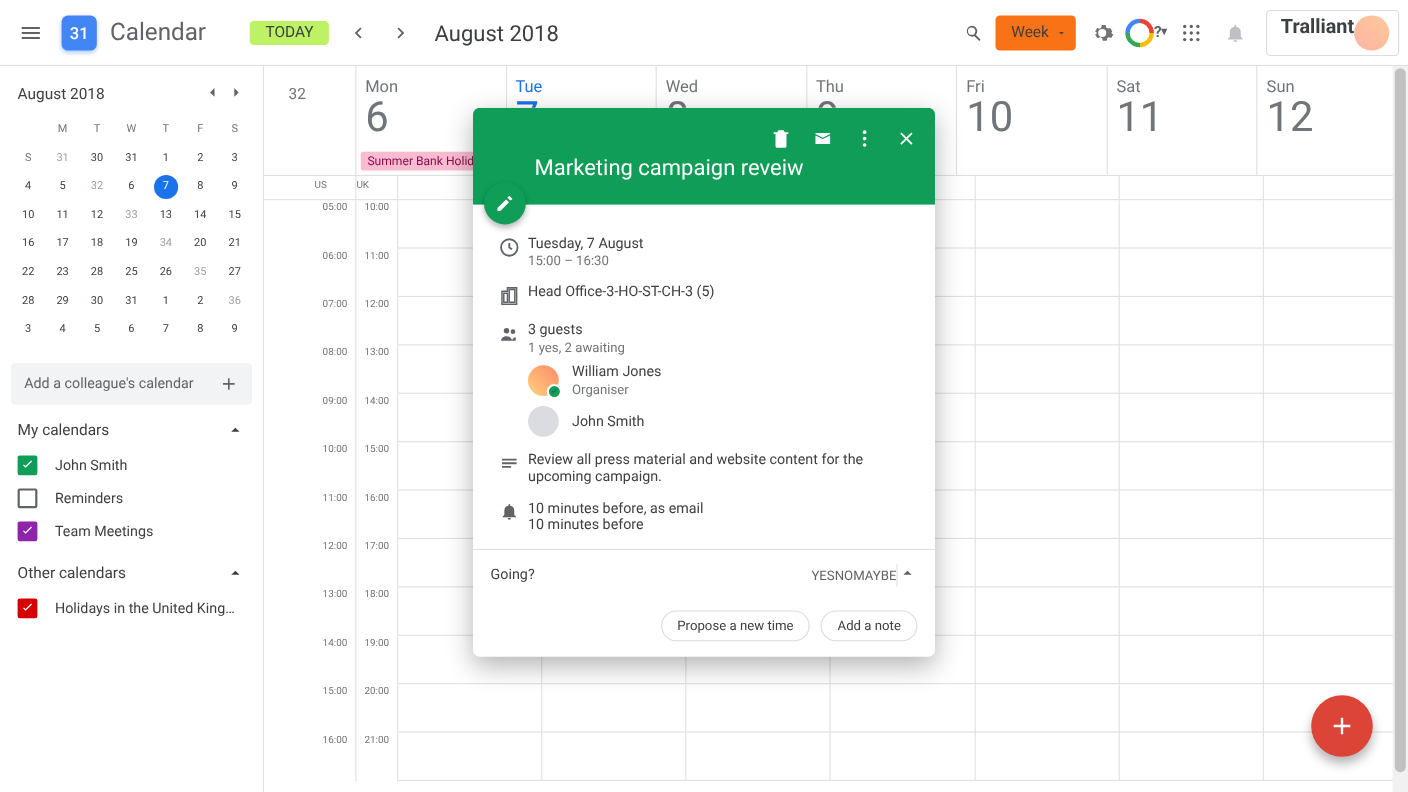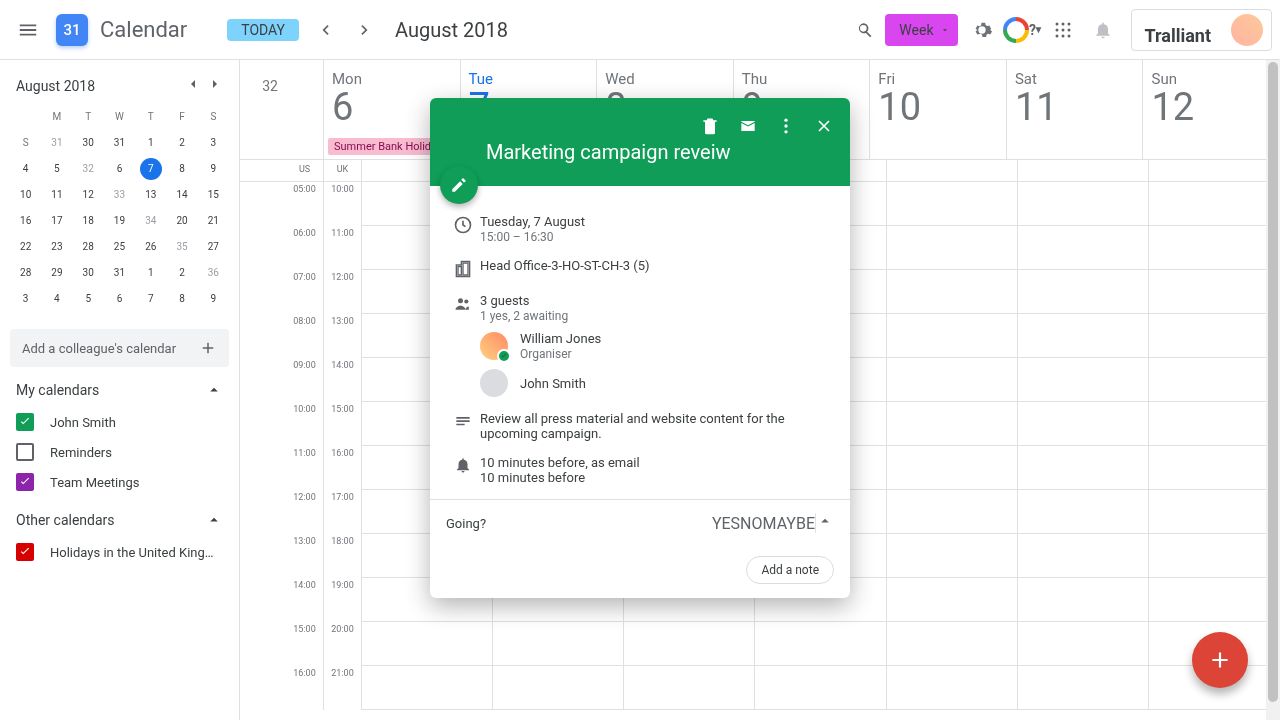--- a/index.html
+++ b/index.html
@@ -2,25 +2,25 @@
 <html><head>
 <meta charset="utf-8">
 <style>
 *{box-sizing:border-box;margin:0;padding:0;font-family:Roboto,Arial,sans-serif}
 body{width:1280px;height:720px;overflow:hidden;background:#fff;color:#3c4043;position:relative}
 .header{height:60px;display:flex;align-items:center;padding:0 8px;border-bottom:1px solid #e0e0e0}
 .iconbtn{width:40px;height:40px;display:flex;align-items:center;justify-content:center;cursor:pointer;border-radius:50%;color:#5f6368}
 .cal-logo{width:40px;height:40px;display:flex;align-items:center;justify-content:center;margin:0 4px}
 .cal-logo-box{width:32px;height:32px;background:#4285f4;border-radius:6px;display:flex;align-items:center;justify-content:center;color:#fff;font-size:15px;font-weight:500;box-shadow:0 2px 4px rgba(66,133,244,.4)}
 .app-name{font-size:22px;color:#5f6368;margin-right:40px;margin-left:4px;font-weight:400}
-.today-btn{background:#7dd3fc;border:none;padding:3px 14px;border-radius:4px;font-size:14px;color:#3c4043;cursor:pointer;margin-right:6px}
+.today-btn{background:#bef264;border:none;padding:3px 14px;border-radius:4px;font-size:14px;color:#3c4043;cursor:pointer;margin-right:6px}
 .hdr-title{font-size:20px;color:#3c4043;margin-left:10px;font-weight:400}
 .hdr-spacer{flex:1}
-.view-sel{background:#d946ef;border:none;padding:8px 8px 8px 14px;border-radius:4px;font-size:14px;color:#3c4043;cursor:pointer;display:flex;align-items:center;gap:6px;margin-right:4px}
-.profile-chip{border:1px solid #dadce0;border-radius:4px;padding:4px 8px 4px 12px;display:flex;align-items:flex-end;gap:20px;margin-left:8px;cursor:pointer}
+.view-sel{background:#f97316;border:none;padding:8px 8px 8px 14px;border-radius:4px;font-size:14px;color:#3c4043;cursor:pointer;display:flex;align-items:center;gap:6px;margin-right:4px}
+.profile-chip{border:1px solid #dadce0;border-radius:4px;padding:4px 8px 4px 12px;display:flex;align-items:flex-start;gap:0;margin-left:8px;cursor:pointer}
 .profile-chip span{font-size:18px;font-weight:700;color:#3c4043}
 .avatar{width:32px;height:32px;border-radius:50%;background:linear-gradient(45deg,#ffb4a2,#fec89a)}
 .g-multi{position:relative;width:36px;height:36px;display:flex;align-items:center;justify-content:center}
 .g-multi .g{width:26px;height:26px;border-radius:50%;background:conic-gradient(#ea4335 0 25%,#fbbc05 0 50%,#34a853 0 75%,#4285f4 0);display:flex;align-items:center;justify-content:center;font-weight:700;color:#4285f4;font-size:16px}
 .g-multi .g::before{content:"";position:absolute;width:18px;height:18px;background:#fff;border-radius:50%}
 .g-multi .q{position:relative;z-index:2;font-size:14px;color:#5f6368;font-weight:700}
 
 .sidebar{position:absolute;top:60px;left:0;width:240px;height:660px;border-right:1px solid #e0e0e0;padding:12px 10px 0 10px;overflow:hidden;background:#fff}
 .mini-hdr{display:flex;align-items:center;padding:4px 6px 10px 6px;color:#3c4043;font-size:14px}
 .mini-nav{margin-left:auto;display:flex;gap:6px;color:#5f6368}
@@ -41,21 +41,21 @@
 .dayhdr{display:flex;height:100px;border-bottom:1px solid #e0e0e0}
 .tz-col{width:38px;border-right:1px solid #e0e0e0}
 .dayhdr .col{flex:1;border-right:1px solid #e0e0e0;padding:10px 8px 4px 8px;position:relative}
 .dayhdr .wn{width:46px;text-align:right;padding:18px 8px 0 0;color:#70757a;font-size:14px}
 .dow{font-size:15px;color:#70757a}
 .dnum{font-size:38px;font-weight:400;color:#70757a;line-height:1}
 .col.today .dow{color:#1a73e8}
 .col.today .dnum{color:#1a73e8}
 .allday{position:absolute;bottom:4px;left:4px;right:4px;font-size:11px;background:#f8bbd0;color:#880e4f;padding:2px 6px;border-radius:2px;white-space:nowrap;overflow:hidden}
 .tz-label-row{display:flex;height:22px;border-bottom:1px solid #e0e0e0}
-.tz-label-row .tzc{width:38px;border-right:1px solid #e0e0e0;font-size:9px;text-align:center;color:#70757a;padding-top:4px}
+.tz-label-row .tzc{width:38px;border-right:1px solid #e0e0e0;font-size:9px;color:#70757a;padding-top:4px}
 .tz-label-row .tzc:first-child{width:46px;border-right:none}
 .hours{position:relative;height:538px;overflow:hidden}
 .hour-row{display:flex;height:44px}
 .hour-row .tc{width:38px;border-right:1px solid #e0e0e0;font-size:9px;color:#70757a;text-align:center;padding-top:2px}
 .hour-row .tc:first-child{width:46px;border-right:none}
 .hour-row .cell{flex:1;border-right:1px solid #e0e0e0;border-bottom:1px solid #e0e0e0}
 
 .popup{position:absolute;left:430px;top:98px;width:420px;background:#fff;box-shadow:0 8px 24px rgba(0,0,0,.3);border-radius:6px;overflow:hidden;z-index:100}
 .pop-hdr{background:#0f9d58;padding:14px 8px 22px 56px;position:relative;color:#fff}
 .pop-icons{position:absolute;top:10px;right:8px;display:flex;gap:2px}
@@ -64,21 +64,21 @@
 .edit-fab{position:absolute;left:10px;bottom:-18px;width:38px;height:38px;border-radius:50%;background:#0f9d58;display:flex;align-items:center;justify-content:center;color:#fff;box-shadow:0 3px 6px rgba(0,0,0,.3);cursor:pointer}
 .pop-body{padding:28px 16px 8px 16px;font-size:13px;color:#3c4043}
 .prow{display:flex;margin-bottom:14px}
 .pic{width:34px;color:#5f6368;display:flex;justify-content:center;padding-top:1px;flex-shrink:0}
 .pcontent{flex:1}
 .psub{font-size:12px;color:#70757a;margin-top:1px}
 .guest{display:flex;align-items:center;gap:12px;margin-top:8px}
 .gav{width:28px;height:28px;border-radius:50%;flex-shrink:0;position:relative}
 .gbadge{position:absolute;right:-3px;bottom:-3px;width:14px;height:14px;border-radius:50%;background:#0f9d58;border:2px solid #fff;display:flex;align-items:center;justify-content:center}
 .going-row{display:flex;align-items:center;padding:12px 16px;font-size:13px;border-top:1px solid #e0e0e0;color:#3c4043}
-.going-row .opts{margin-left:auto;display:flex;color:#5f6368;font-size:16px;align-items:center}
+.going-row .opts{margin-left:auto;display:flex;color:#5f6368;font-size:12px;align-items:center}
 .pill-row{display:flex;gap:10px;justify-content:flex-end;padding:10px 16px 14px}
 .pill{border:1px solid #dadce0;border-radius:16px;padding:6px 14px;font-size:12px;color:#3c4043;background:#fff;cursor:pointer}
 
 .fab{position:absolute;right:32px;bottom:32px;width:56px;height:56px;border-radius:50%;background:#db4437;color:#fff;display:flex;align-items:center;justify-content:center;box-shadow:0 6px 10px rgba(0,0,0,.3);cursor:pointer}
 .scrollb{position:absolute;right:0;top:60px;width:14px;height:660px;background:#f1f1f1}
 .scrollb .thumb{width:10px;margin:2px;background:#c1c1c1;border-radius:5px;height:640px}
 svg{fill:currentColor}
 </style>
 </head>
 <body>
@@ -591,20 +591,21 @@
       <span>YES</span>
       <span>NO</span>
       <span>MAYBE</span>
       <span style="width:1px;height:20px;background:#e0e0e0"></span>
       <span><svg width="18" height="18" viewBox="0 0 24 24">
             <path d="M7 14l5-5 5 5z"></path>
           </svg></span>
     </div>
   </div>
   <div class="pill-row">
+    <button class="pill">Propose a new time</button>
     <button class="pill">Add a note</button>
   </div>
 </div>
 
 <div class="fab">
     <svg width="26" height="26" viewBox="0 0 24 24">
       <path d="M11 5h2v6h6v2h-6v6h-2v-6H5v-2h6z"></path>
     </svg>
   </div>
 <div class="scrollb">

